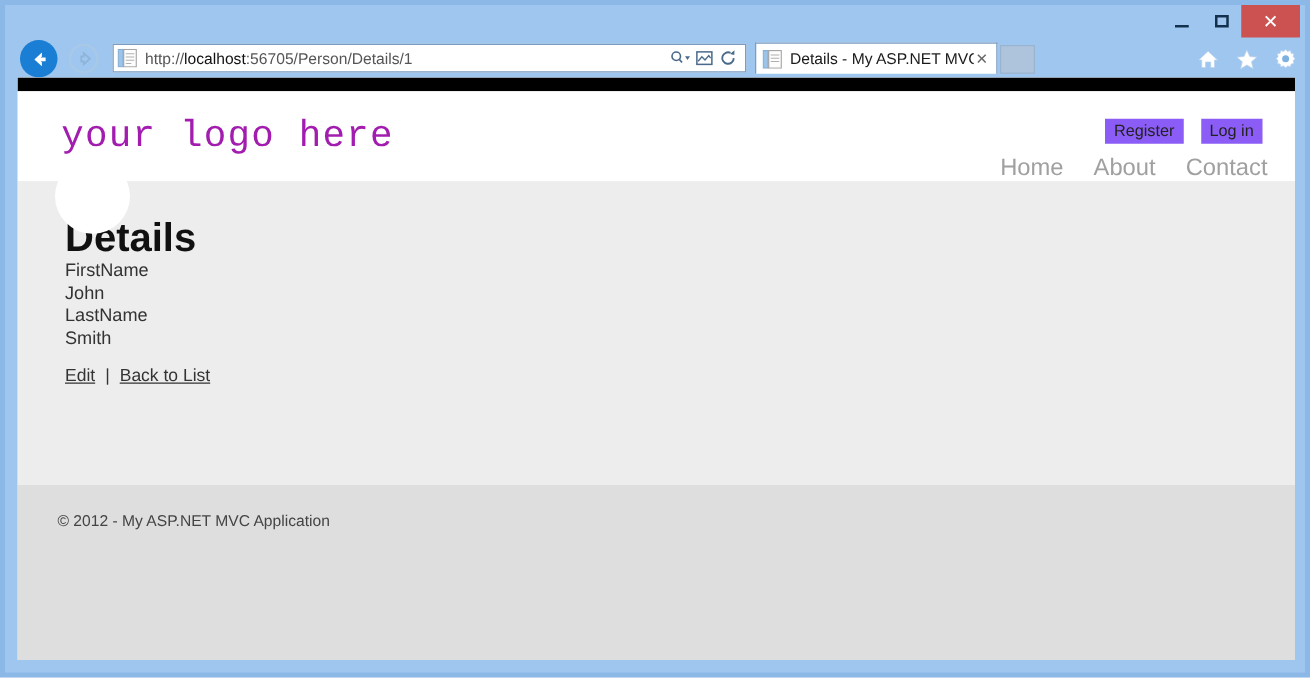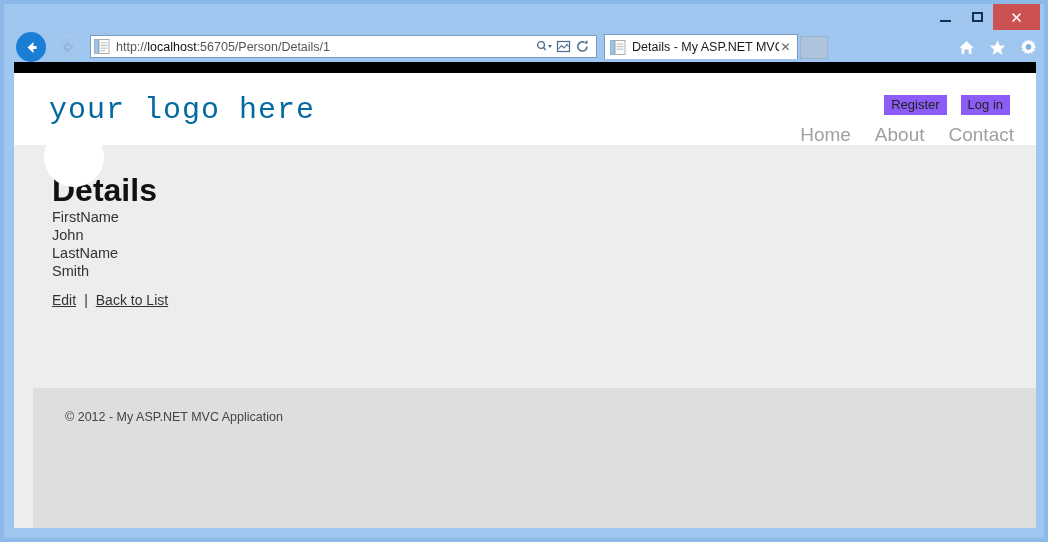--- a/index.html
+++ b/index.html
@@ -211,21 +211,21 @@
   #site-header {
     position: relative;
     height: 72px;
     background: #ffffff;
   }
   #logo {
     position: absolute;
     left: 35px; top: 20px;
     font-family: "Liberation Mono", monospace;
     font-size: 30px;
-    color: #0369a1;
+    color: #a21caf;
     letter-spacing: 1px;
     white-space: nowrap;
   }
   #logo-circle {
     position: absolute;
     left: 30px; top: 54px;
     width: 60px; height: 60px;
     border-radius: 50%;
     background: #ffffff;
     z-index: 5;
@@ -302,21 +302,20 @@
   #action-sep {
     margin: 0 8px;
     color: #333333;
   }
 
   
   #site-footer {
     position: relative;
     height: 140px;
     background: #dedede;
-    margin-left: 19px;
   }
   #footer-text {
     position: absolute;
     left: 32px; top: 22px;
     font-size: 12.5px;
     color: #444444;
     white-space: nowrap;
   }
 </style>
 </head>

